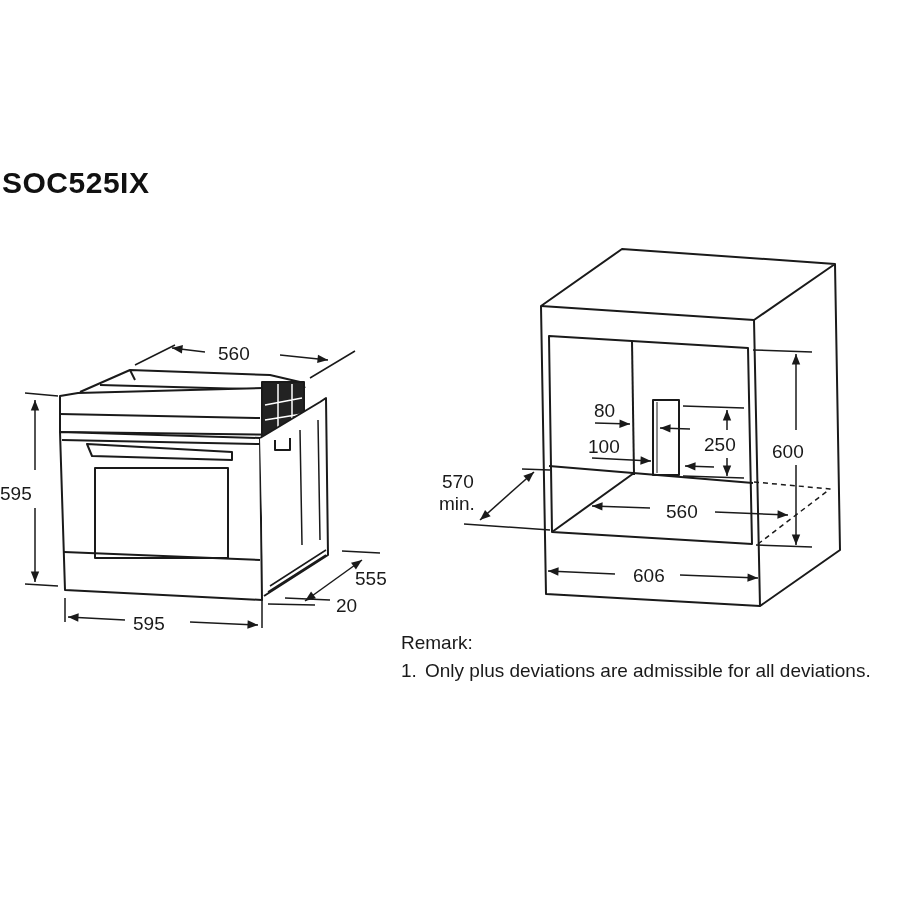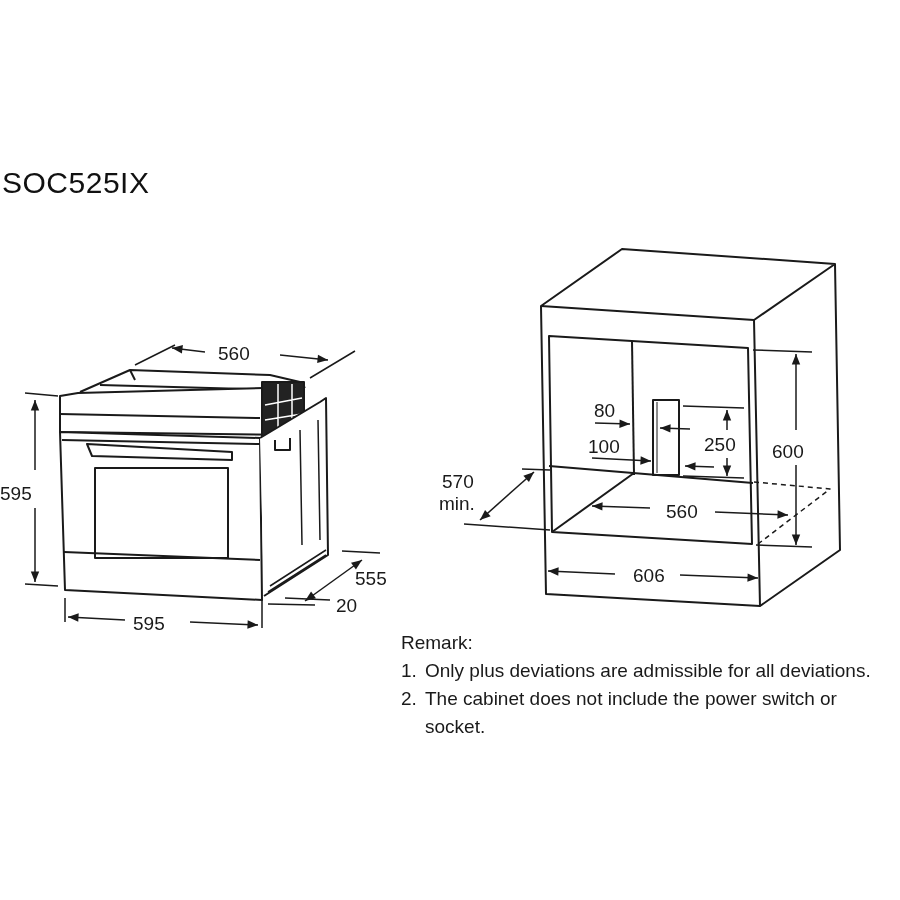--- a/index.html
+++ b/index.html
@@ -1,18 +1,18 @@
 <!DOCTYPE html>
 <html><head>
 <meta charset="utf-8">
 <style>
   html, body { margin:0; padding:0; background:#ffffff; }
   body { width:900px; height:900px; position:relative; overflow:hidden;
          font-family:"Liberation Sans", sans-serif; color:#1a1a1a; }
-  .title { position:absolute; left:2px; top:166px; font-size:30px; font-weight:normal;
+  .title { position:absolute; left:2px; top:166px; font-size:30px; font-weight:bold;
            letter-spacing:0.5px; color:#111; }
   svg { position:absolute; left:0; top:0; }
   svg text { font-family:"Liberation Sans", sans-serif; font-size:19px; fill:#1a1a1a; }
   .remarks { position:absolute; left:401px; top:629px; font-size:19px; line-height:28px; color:#1a1a1a; }
   .remarks .item { padding-left:24px; text-indent:-24px; width:480px; }
   .remarks .num { display:inline-block; width:24px; text-indent:0; }
 </style>
 </head>
 <body>
 
@@ -122,14 +122,13 @@
   <text x="772" y="458">600</text>
   <text x="442" y="488">570</text>
   <text x="439" y="510">min.</text>
   <text x="666" y="518">560</text>
   <text x="633" y="582">606</text>
 </svg>
 
 <div class="remarks">
   <div>Remark:</div>
   <div class="item"><span class="num">1.</span><span>Only plus deviations are admissible for all deviations.</span></div>
-  <div class="item" style="width:470px"><span class="num">2.</span><span>The cabinet does not include the power switch or socket.</span></div>
 </div>
 
 </body></html>

